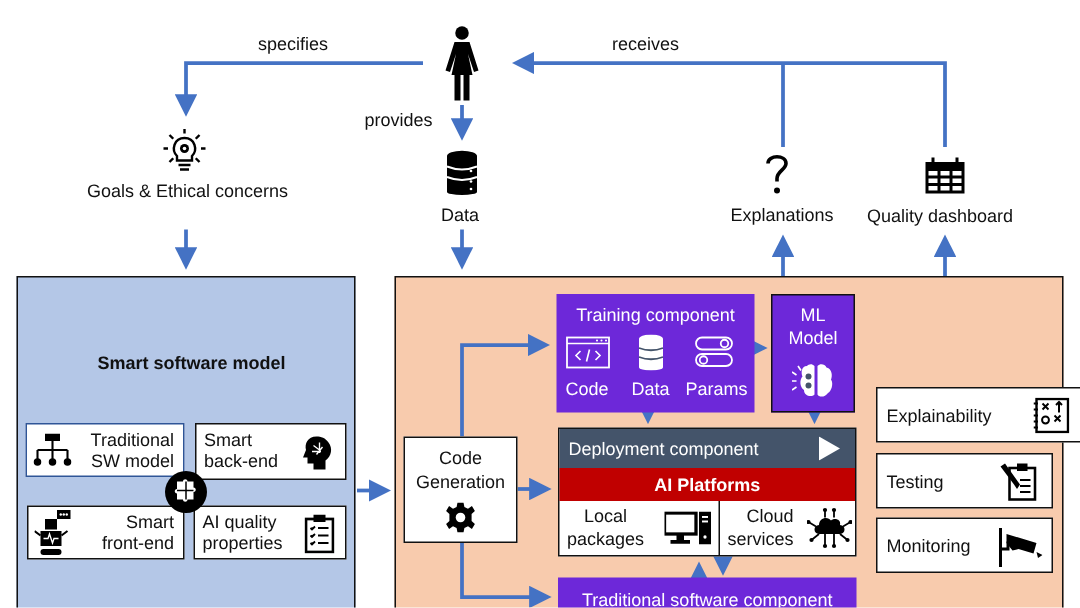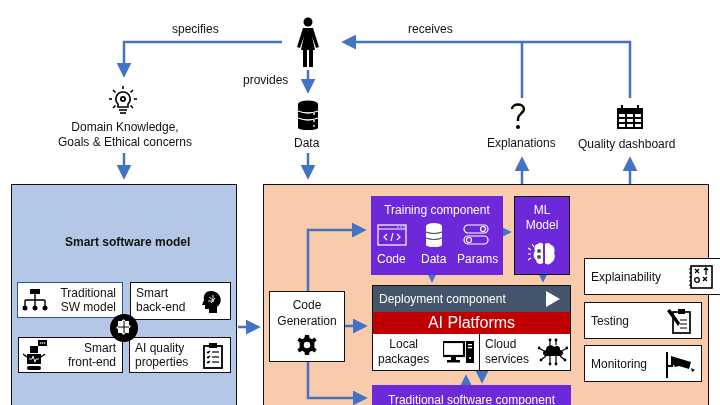--- a/index.html
+++ b/index.html
@@ -47,21 +47,20 @@
         <line x1="25" y1="23" x2="22.5" y2="20.5"></line>
       <path d="M10 19 C6 15 8 7 15 7 C22 7 24 15 20 19 V22 H10 Z"></path>
       <line x1="11" y1="25" x2="19" y2="25"></line>
         <line x1="12" y1="28" x2="18" y2="28"></line>
     </g>
     <circle cx="15" cy="14" r="3" fill="#000"></circle>
     <circle cx="15" cy="14" r="1.2" fill="#fff"></circle>
   </svg>
 </div>
 <div class="lbl center" style="left:55px;top:120px;width:140px;line-height:15px;">
-  <div>Domain Knowledge,</div>
   <div>Goals &amp; Ethical concerns</div>
 </div>
 
 <div class="icon z" style="left:297px;top:100px;width:22px;height:30px;">
   <svg width="22" height="30" viewBox="0 0 22 30">
     <ellipse cx="11" cy="4" rx="10" ry="3.5" fill="#000"></ellipse>
     <rect x="1" y="4" width="20" height="24" fill="#000"></rect>
     <ellipse cx="11" cy="28" rx="10" ry="2" fill="#000"></ellipse>
     <path d="M1 11 Q11 15 21 11" stroke="#fff" stroke-width="1.3" fill="none"></path>
     <path d="M1 18 Q11 22 21 18" stroke="#fff" stroke-width="1.3" fill="none"></path>
@@ -245,40 +244,40 @@
 <div class="abs z" style="left:372px;top:285px;width:199px;height:86px;border:1px solid #111;box-sizing:border-box;background:#fff;">
   <div class="abs" style="left:0;top:0;right:0;height:26px;background:#44546a;">
     <div class="abs" style="left:6px;top:6px;color:#fff;font-size:12px;">Deployment component</div>
     <div class="icon" style="right:10px;top:5px;">
       <svg width="14" height="16" viewBox="0 0 14 16">
           <path d="M0 0 L14 8 L0 16 Z" fill="#fff"></path>
         </svg>
     </div>
   </div>
   <div class="abs center" style="left:0;top:26px;right:0;height:22px;background:#c00000;">
-    <span style="color:#fff;font-weight:normal;font-size:16px;line-height:22px;">AI Platforms</span>
+    <span style="color:#fff;font-weight:bold;font-size:12px;line-height:22px;">AI Platforms</span>
   </div>
   <div class="abs" style="left:0;top:48px;width:106px;height:36px;border-right:1px solid #111;font-size:12px;line-height:15px;">
     <div class="abs" style="left:5px;top:3px;text-align:center;">
       <div>Local</div>
       <div>packages</div>
     </div>
     <div class="icon" style="left:70px;top:7px;">
       <svg width="32" height="22" viewBox="0 0 32 22">
         <rect x="0" y="1" width="21" height="14" fill="none" stroke="#000" stroke-width="2.2"></rect>
         <rect x="8" y="15" width="5" height="4" fill="#000"></rect>
           <rect x="4" y="19" width="13" height="2.5" fill="#000"></rect>
         <rect x="23" y="0" width="8" height="22" fill="#000"></rect>
         <rect x="25" y="3" width="4" height="1.3" fill="#fff"></rect>
           <rect x="25" y="6" width="4" height="1.3" fill="#fff"></rect>
         <circle cx="27" cy="17" r="1.1" fill="#fff"></circle>
       </svg>
     </div>
   </div>
-  <div class="abs" style="left:107px;top:48px;width:90px;height:32px;font-size:12px;line-height:15px;">
+  <div class="abs" style="left:107px;top:48px;width:90px;height:32px;font-size:12px;line-height:15px;text-align:right;">
     <div class="abs" style="left:5px;top:3px;">
       <div>Cloud</div>
       <div>services</div>
     </div>
     <div class="icon" style="left:58px;top:4px;">
       <svg width="30" height="28" viewBox="0 0 30 28">
         <path d="M8 18 C4 18 4 12 8 12 C8 7 14 6 16 9 C18 7 23 8 22 12 C26 12 26 18 22 18 Z" fill="#000"></path>
         <g stroke="#000" stroke-width="1.2" fill="none">
           <path d="M12 7 V2 M18 7 V2 M6 13 L1 10 M24 13 L29 10 M8 18 L3 22 M22 18 L27 22 M12 18 V26 M18 18 V26"></path>
         </g>

